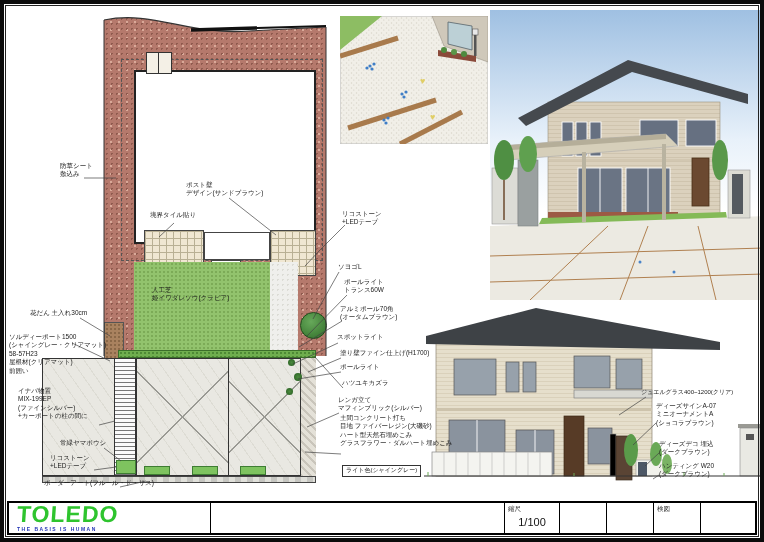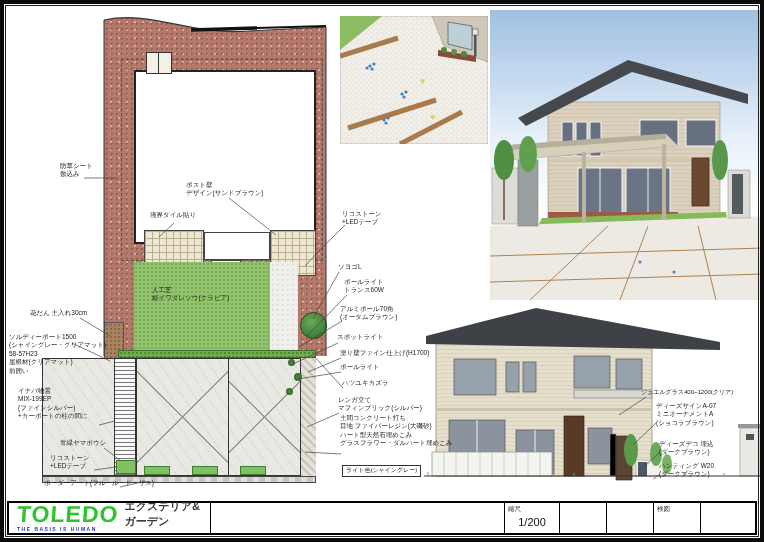--- a/index.html
+++ b/index.html
@@ -332,26 +332,25 @@
 (ダークブラウン)</div>
   <div class="lbl" style="left:655px;top:458px;">ハンティング W20
 (ダークブラウン)</div>
 
   <div class="tblock">
     <div class="tcell logo-cell">
       <div class="logo-wrap">
         <div class="logo-txt">TOLEDO</div>
         <div class="tagline">THE BASIS IS HUMAN</div>
       </div>
-      <div class="dept">エクステリア&amp;ガーデン</div>
     </div>
     <div class="tcell big-empty"></div>
     <div class="tcell scale-cell">
       <div class="cell-label">縮尺</div>
-      <div class="cell-value">1/200</div>
+      <div class="cell-value">1/100</div>
     </div>
     <div class="tcell small-cell"></div>
     <div class="tcell small-cell"></div>
     <div class="tcell small-cell">
       <div class="cell-label">検図</div>
     </div>
     <div class="tcell last-cell"></div>
   </div>
 </div>
 

